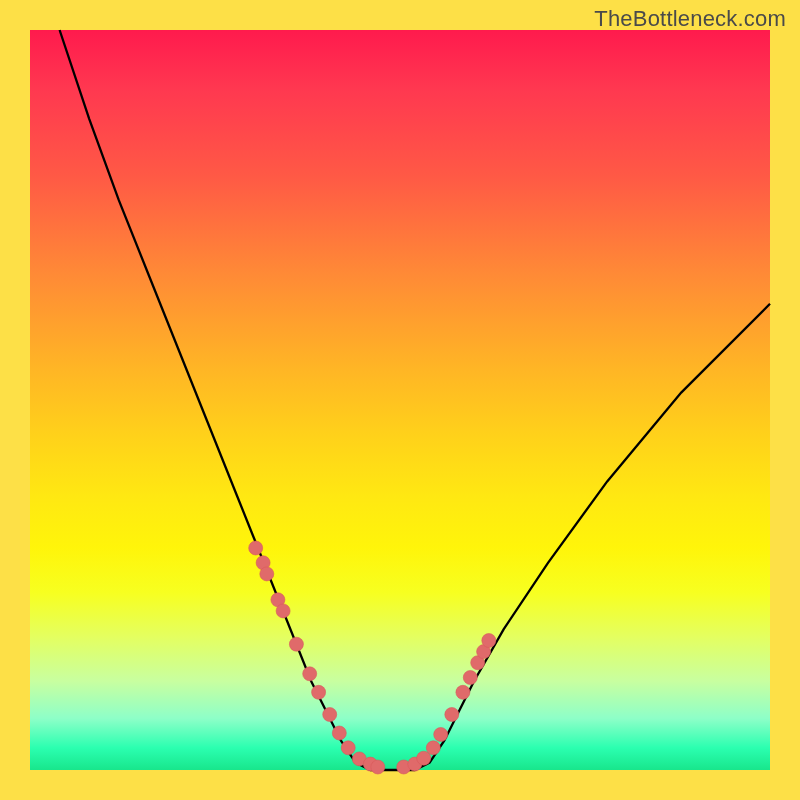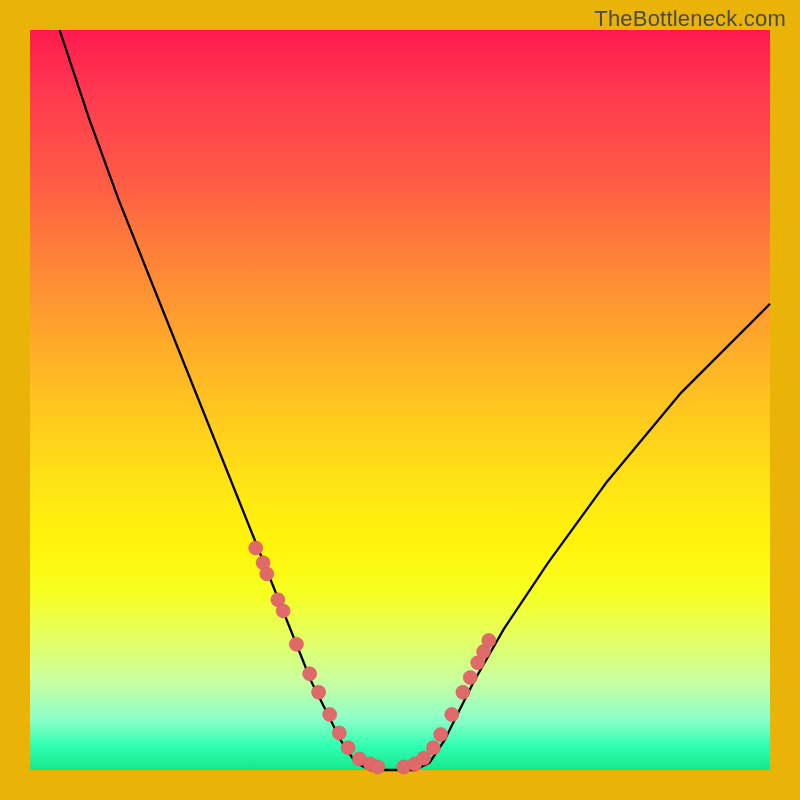--- a/index.html
+++ b/index.html
@@ -7,21 +7,21 @@
     padding: 0;
     width: 800px;
     height: 800px;
     overflow: hidden;
     background: #000;
     font-family: Arial, Helvetica, sans-serif;
   }
   .frame {
     position: absolute;
     inset: 0;
-    background: #eab308;
+    background: #fde047;
     padding-left: 40px;
   }
   .plot-area {
     position: absolute;
     left: 30px;
     top: 30px;
     width: 740px;
     height: 740px;
     background: linear-gradient(to bottom,
       #ff1a4d 0%,

